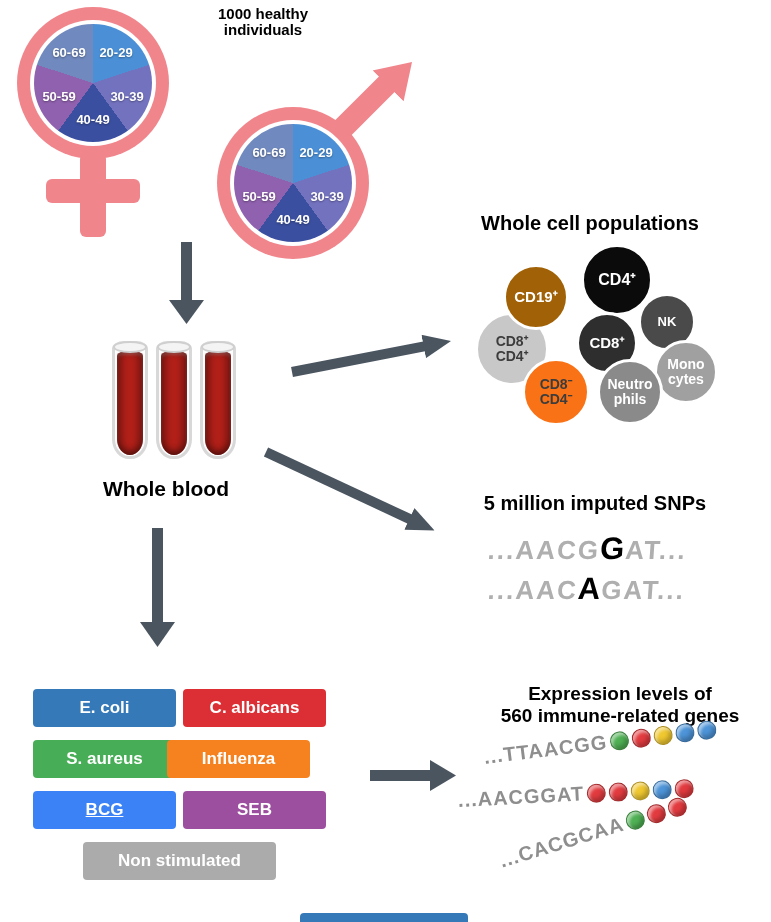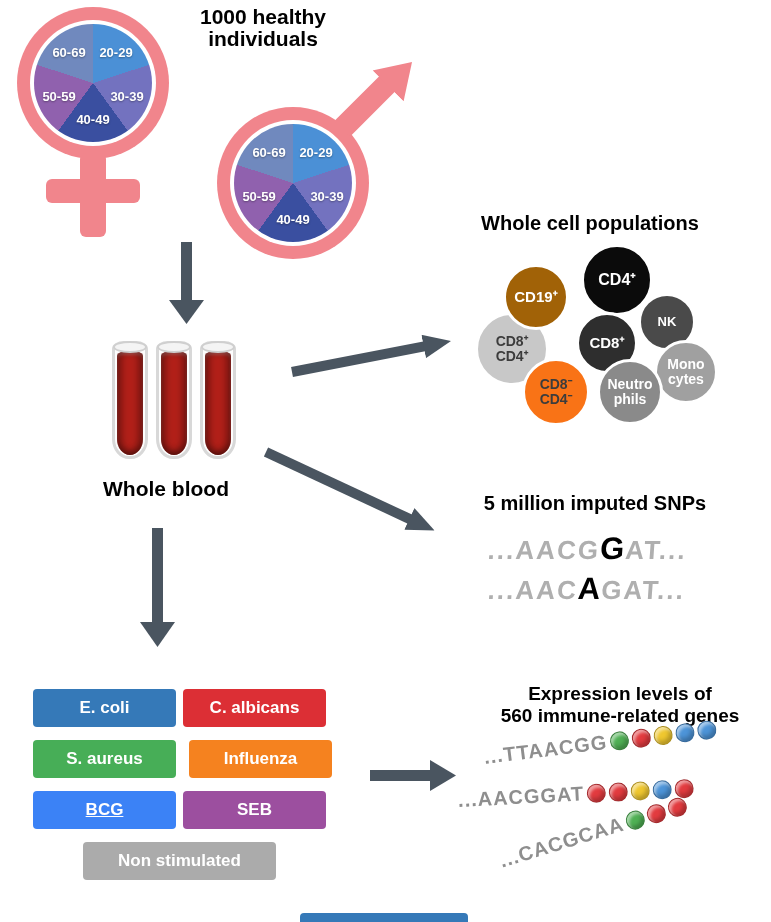--- a/index.html
+++ b/index.html
@@ -6,21 +6,21 @@
   html,body { background:#fff; }
   #canvas {
     position:relative; width:771px; height:922px; background:#fff;
     font-family:"Liberation Sans", sans-serif; overflow:hidden; color:#000;
   }
   .abs { position:absolute; }
 
   
   #study-title {
     left:178px; top:6px; width:170px; text-align:center;
-    font-size:21px; font-weight:bold; white-space:pre-line; line-height:1.05;
+    font-size:15px; font-weight:bold; white-space:pre-line; line-height:1.05;
   }
 
   
   .sym-ring { position:absolute; width:152px; height:152px; border-radius:50%; }
   #female-icon { left:17px; top:7px; }
   #male-icon   { left:217px; top:107px; }
   .sym-inner { position:absolute; left:13px; top:13px; right:13px; bottom:13px; background:#fff; border-radius:50%; }
   .pie { position:absolute; left:17px; top:17px; right:17px; bottom:17px; border-radius:50%; }
   .age-label {
     position:absolute; transform:translate(-50%,-50%);
@@ -100,21 +100,21 @@
   .snp-0 { top:531px; } .snp-1 { top:571px; }
   .snp-var { color:#000; font-size:31px; font-weight:800; letter-spacing:1px; }
 
   
   .pill {
     position:absolute; width:143px; height:38px; border-radius:4px;
     display:flex; align-items:center; justify-content:center;
     color:#fff; font-weight:bold; font-size:17px;
   }
   .p0 { left:33px;  top:689px; } .p1 { left:183px; top:689px; }
-  .p2 { left:33px;  top:740px; } .p3 { left:189px; top:740px; }
+  .p2 { left:33px;  top:740px; } .p3 { left:167px; top:740px; }
   .p4 { left:33px;  top:791px; } .p5 { left:183px; top:791px; }
   .p6 { left:83px;  top:842px; width:193px; }
 
   
   .expr-row { position:absolute; display:flex; align-items:center; gap:3px; transform-origin:left center; white-space:nowrap; }
   .er-0 { left:484px; top:746px; transform:rotate(-7deg); }
   .er-1 { left:458px; top:789px; transform:rotate(-3deg); }
   .er-2 { left:500px; top:850px; transform:rotate(-17deg); }
   .eseq { color:#8E8E8E; font-size:20px; font-weight:bold; letter-spacing:1px; }
   .bead {

